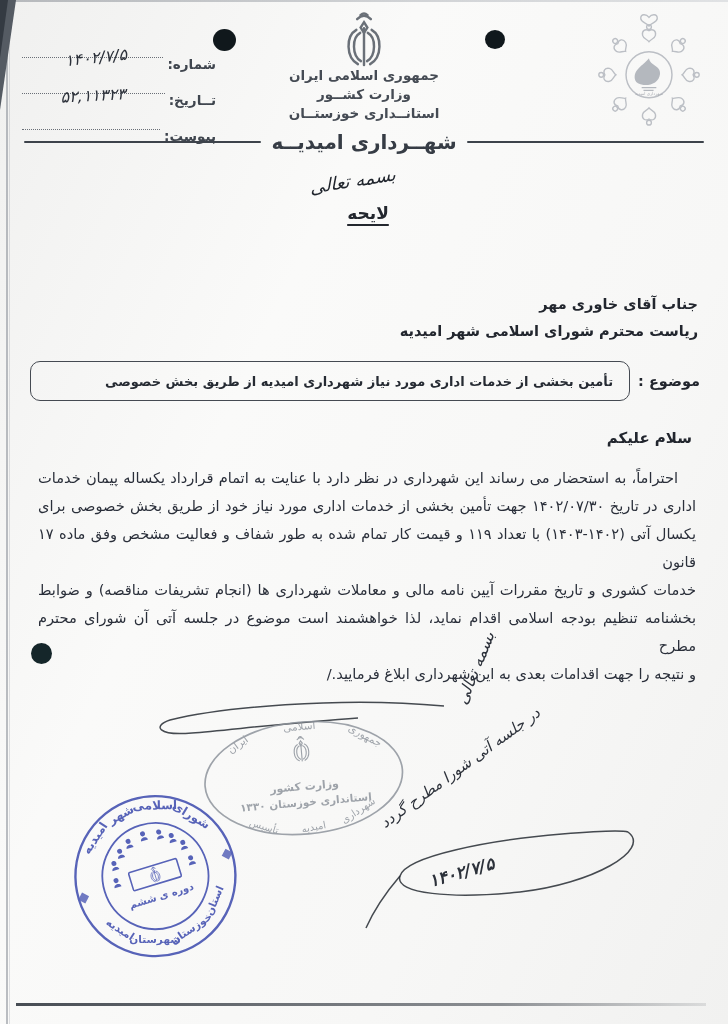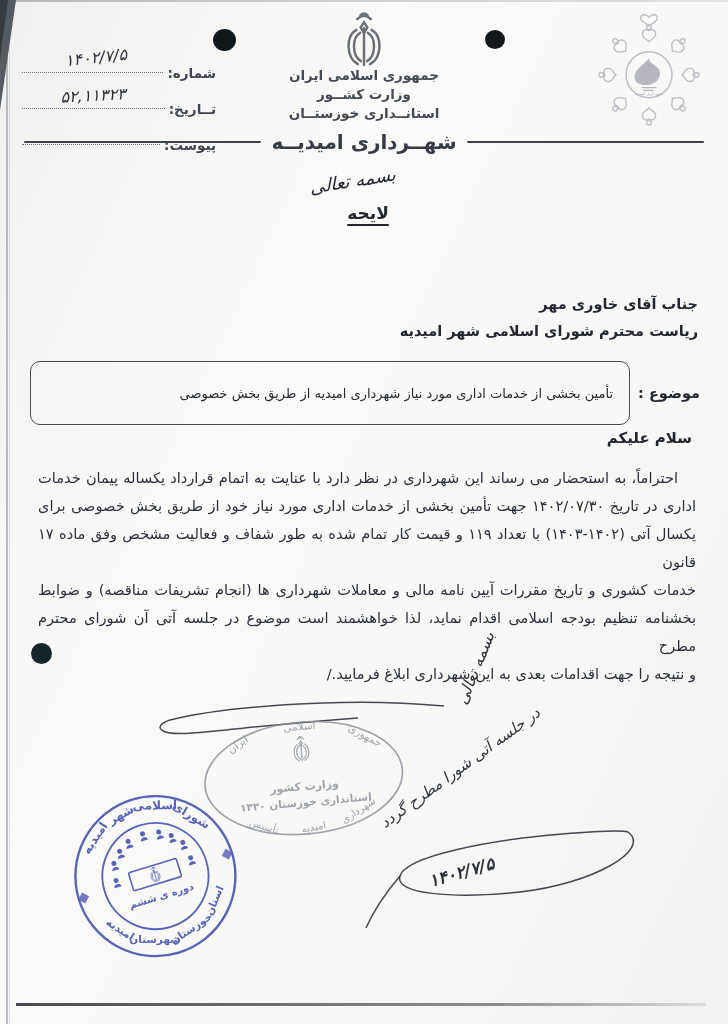--- a/index.html
+++ b/index.html
@@ -11,21 +11,21 @@
   
   .edge-left{position:absolute;left:6px;top:0;bottom:0;width:2px;background:#858b94;opacity:.55;}
   .edge-left2{position:absolute;left:9px;top:0;bottom:0;width:1px;background:#9aa0a8;opacity:.3;}
   .edge-top{position:absolute;left:0;top:0;right:0;height:2px;background:linear-gradient(to right,#6e747d,#c3c7cd);opacity:.45;}
   .corner-tl{position:absolute;left:0;top:0;width:0;height:0;border-left:16px solid #555b63;border-bottom:110px solid transparent;}
   .corner-tl2{position:absolute;left:0;top:0;width:0;height:0;border-left:8px solid #343a42;border-bottom:58px solid transparent;}
   .edge-bottom{position:absolute;left:16px;top:1003px;width:690px;height:2.5px;background:linear-gradient(to right,rgba(52,58,66,.9),rgba(52,58,66,.55) 70%,rgba(52,58,66,.12));}
   .dot{position:absolute;border-radius:50%;background:#10181c;}
   
   .fields{position:absolute;left:20px;top:56px;width:196px;font-size:13.5px;color:#3f454e;font-weight:600;}
-  .frow{display:flex;align-items:center;height:36px;}
+  .frow{display:flex;align-items:flex-start;height:36px;}
   .frow .lbl{white-space:nowrap;padding-bottom:2px;}
   .frow .leader{flex:1;border-bottom:1.6px dotted #6a6f77;margin:0 4px 5px 2px;height:1px;}
   .hw{font-style:italic;color:#2c313a;}
   .hw-number{position:absolute;left:26px;top:48px;width:140px;text-align:center;font-size:16px;letter-spacing:2px;transform:rotate(-6deg);}
   .hw-date{position:absolute;left:18px;top:86px;width:150px;text-align:center;font-size:16px;letter-spacing:1px;transform:rotate(-3deg);}
   
   .emblem-wrap{position:absolute;left:332px;top:10px;}
   .org{position:absolute;left:254px;top:66px;width:220px;text-align:center;font-size:13.5px;font-weight:600;color:#454b54;line-height:19px;}
   .title-row{position:absolute;left:24px;right:24px;top:130px;display:flex;align-items:center;gap:10px;}
   .title-row .rule{flex:1;height:2.5px;background:#3d434b;border-radius:2px;}
@@ -33,21 +33,21 @@
   .logo-wrap{position:absolute;left:592px;top:12px;opacity:.85;}
   
   .besm{position:absolute;left:288px;top:170px;width:130px;text-align:center;font-size:18px;transform:rotate(-9deg) skewX(-6deg);color:#1f242c;}
   .doctype{position:absolute;left:326px;top:203px;width:84px;text-align:center;font-size:17px;font-weight:bold;color:#23272e;
     text-decoration:underline;text-underline-offset:5px;text-decoration-thickness:1.5px;}
   
   .recipient{position:absolute;right:30px;top:291px;text-align:right;font-size:14.5px;font-weight:bold;color:#22262e;line-height:27px;}
   .subject-row{position:absolute;right:28px;left:30px;top:361px;display:flex;align-items:center;gap:8px;}
   .subject-row .lbl{font-size:14.5px;font-weight:bold;color:#22262e;white-space:nowrap;}
   .subject-box{flex:1;border:1.4px solid #454a52;border-radius:10px;height:30px;display:flex;align-items:center;
-    padding:16px 16px;font-size:13px;font-weight:400;color:#262b33;}
+    padding:4px 16px;font-size:13px;font-weight:700;color:#262b33;}
   .salutation{position:absolute;right:36px;top:429px;font-size:15px;font-weight:bold;color:#22262e;}
   .body-text{position:absolute;left:38px;right:32px;top:464px;font-size:14.6px;line-height:28px;color:#2a2f3a;}
   .bline{text-align:justify;text-align-last:justify;}
   .bline.first{text-indent:18px;}
   .bline.last{text-align-last:right;}
   
   .signer{position:absolute;left:203px;top:698px;width:176px;text-align:center;font-size:15px;font-weight:bold;color:#1f242c;line-height:29px;}
   .swoosh{position:absolute;pointer-events:none;}
   
   .oval-stamp{position:absolute;left:197px;top:714px;transform:rotate(-5deg);opacity:.85;}

